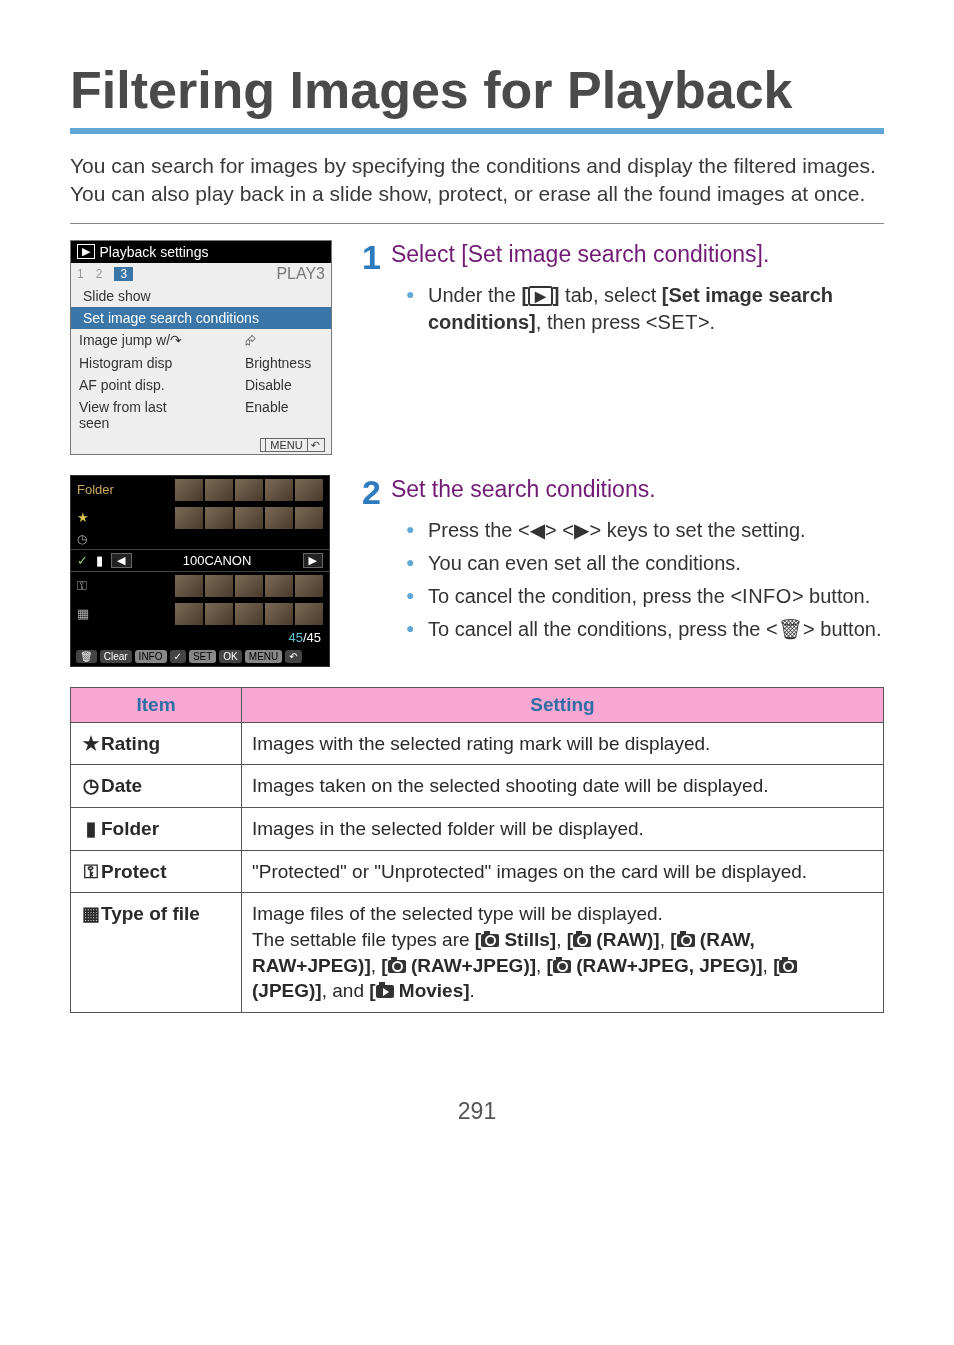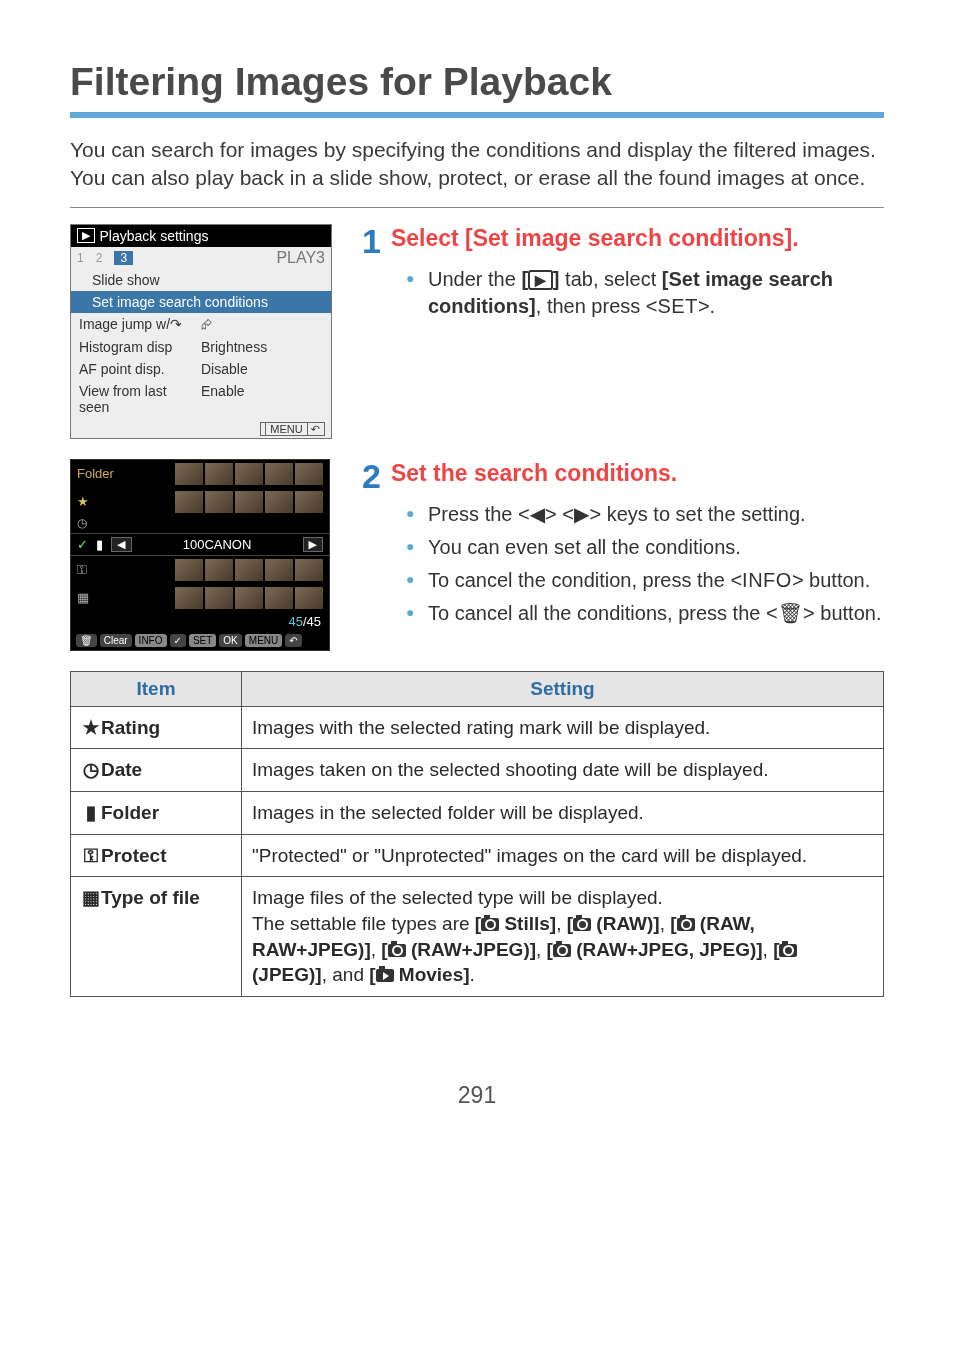--- a/index.html
+++ b/index.html
@@ -4,21 +4,21 @@
 <style>
   * { margin: 0; padding: 0; box-sizing: border-box; }
   body {
     font-family: Arial, Helvetica, sans-serif;
     background: #fff;
     width: 954px;
     padding: 60px 70px 40px 70px;
     color: #2a2a2a;
   }
   .page-title {
-    font-size: 39px;
+    font-size: 52px;
     font-weight: bold;
     color: #4a4a4a;
     padding-bottom: 8px;
     border-bottom: 6px solid #5ea7d6;
     margin-bottom: 18px;
   }
   .intro {
     font-size: 21px;
     line-height: 1.35;
     color: #3a3a3a;
@@ -62,29 +62,30 @@
     padding: 2px 6px;
     gap: 12px;
   }
   .menu-tabs .tab-active {
     background: #3a76a8;
     color: #fff;
     padding: 0 6px;
   }
   .menu-tabs .play-tag { margin-left: auto; font-size: 16px; color: #777;}
   .menu-item {
-    padding: 3px 21px;
+    padding: 3px 12px;
     color: #333;
   }
   .menu-item.sel {
     background: #3a76a8;
     color: #fff;
   }
   .menu-two {
     display: flex;
+    gap: 44px;
   }
   .menu-two .l { flex: 0 0 50%; padding: 3px 8px; color:#333;}
   .menu-two .r { flex: 1; padding: 3px 0; color:#333;}
   .menu-footer {
     background: #eee;
     text-align: right;
     padding: 2px 6px;
   }
   .menu-footer span {
     border: 1px solid #666;
@@ -162,22 +163,22 @@
     margin-bottom: 8px;
   }
   .step-num {
     color: #2f7bbf;
     font-size: 34px;
     font-weight: bold;
     line-height: 1;
   }
   .step-title {
     font-size: 23px;
-    font-weight: bold;
-    color: #ef4444;
+    font-weight: normal;
+    color: #701a75;
     line-height: 1.25;
   }
   .bullets {
     list-style: none;
     padding-left: 44px;
   }
   .bullets li {
     position: relative;
     font-size: 20px;
     line-height: 1.35;
@@ -207,21 +208,21 @@
     font-stretch: condensed;
     letter-spacing: 0.5px;
   }
   table.settings {
     width: 100%;
     border-collapse: collapse;
     margin-top: 20px;
     font-size: 19px;
   }
   table.settings th {
-    background: #e5e5e5;
+    background: #f9a8d4;
     color: #2f6da3;
     font-weight: bold;
     border: 1px solid #555;
     padding: 6px 8px;
   }
   table.settings td {
     border: 1px solid #555;
     padding: 8px 10px;
     vertical-align: top;
     line-height: 1.35;

